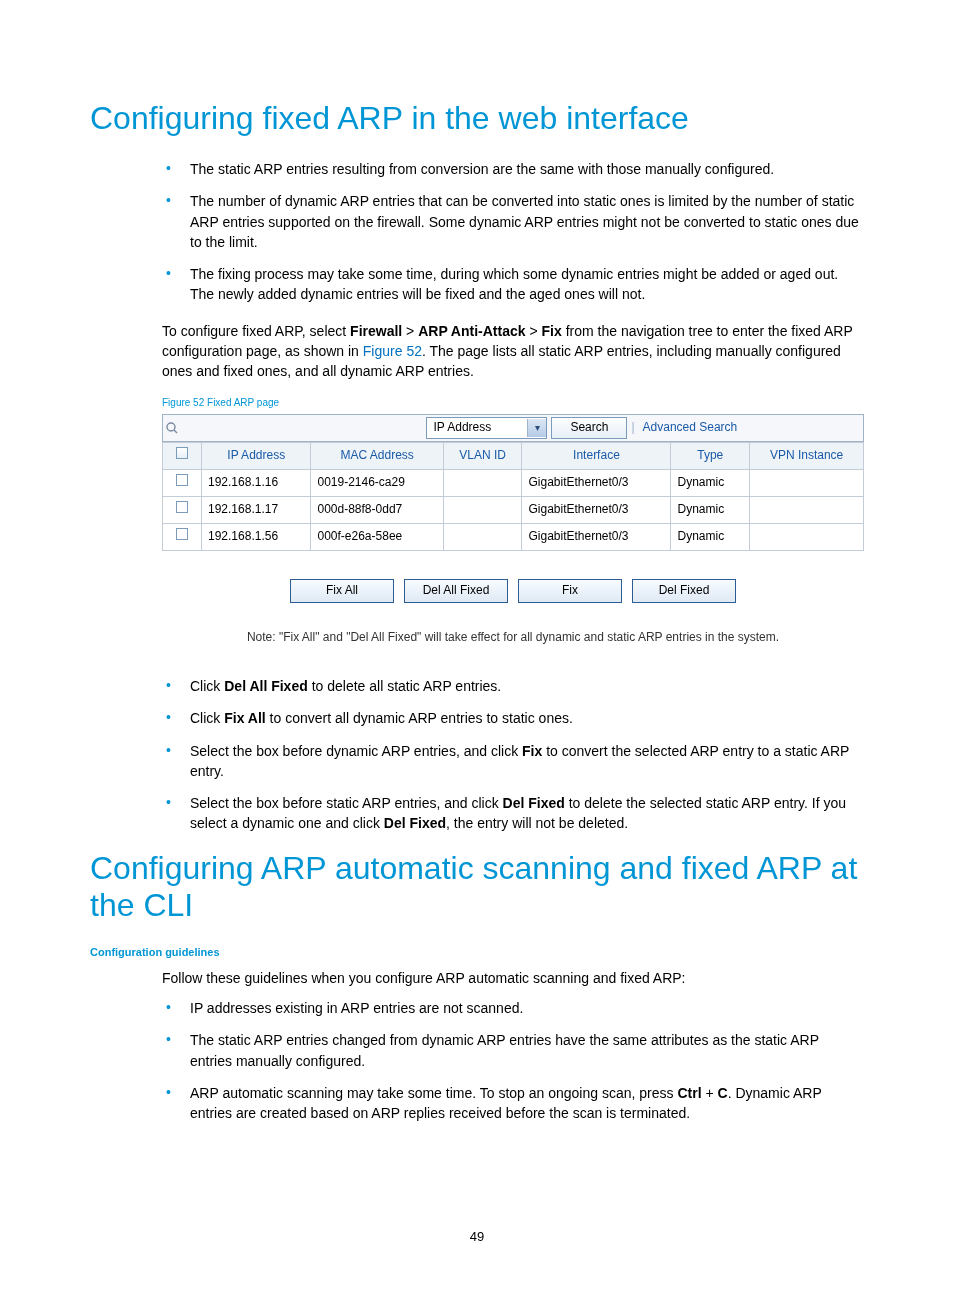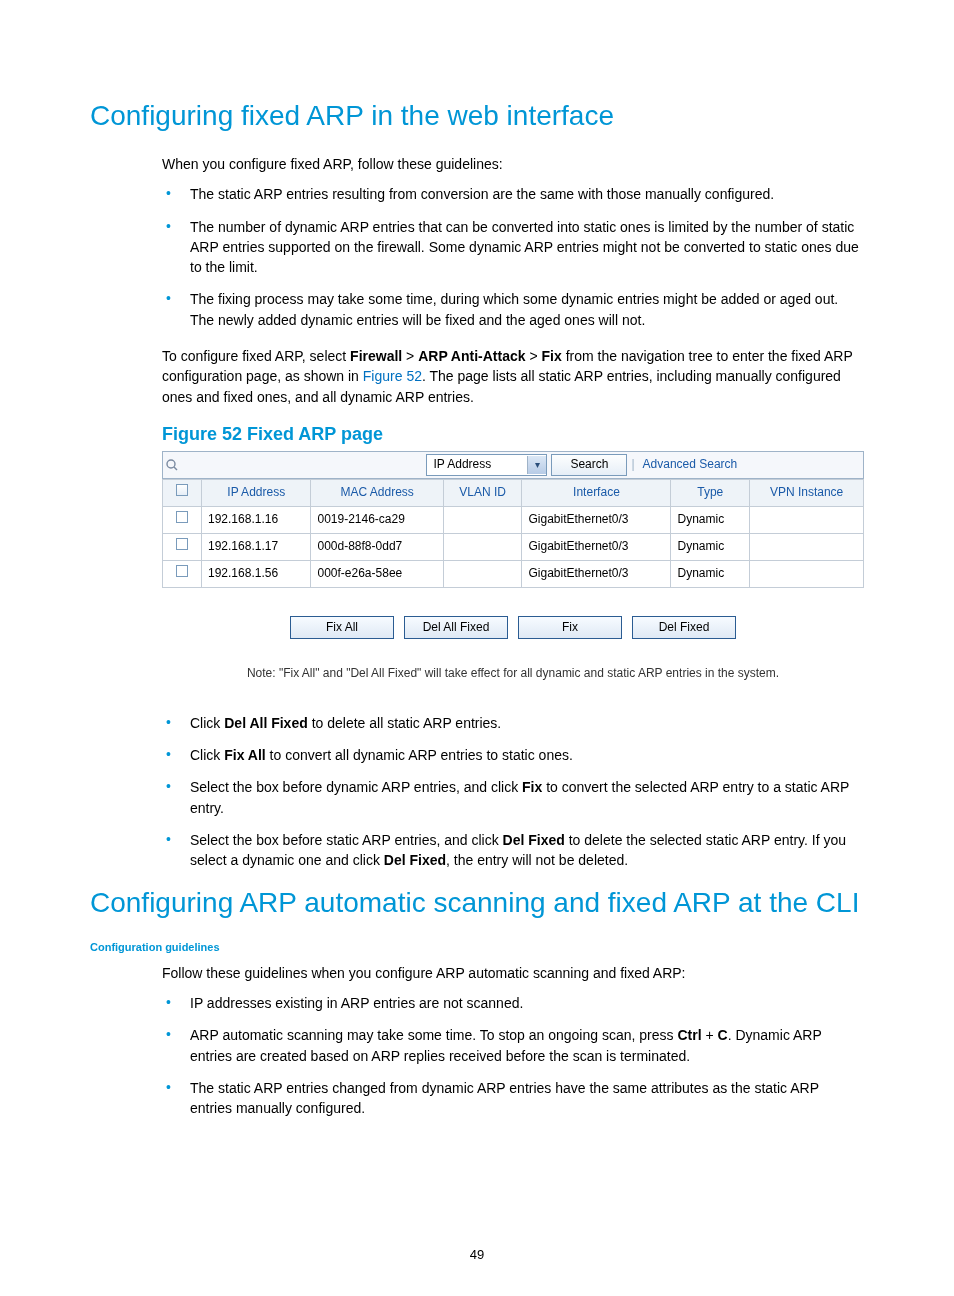--- a/index.html
+++ b/index.html
@@ -13,21 +13,21 @@
     width: 954px;
     min-height: 1296px;
     box-sizing: border-box;
     padding: 100px 90px 60px 90px;
     position: relative;
   }
   h1.section {
     font-family: "Segoe UI Light", "Helvetica Neue", Arial, sans-serif;
     font-weight: 300;
     color: #0096d6;
-    font-size: 28px;
+    font-size: 32px;
     margin: 0 0 22px 0;
   }
   .body-block {
     margin-left: 72px;
     font-size: 14px;
     line-height: 1.45;
   }
   ul.bullets {
     list-style: none;
     padding: 0;
@@ -45,22 +45,22 @@
     top: 1px;
     color: #0096d6;
     font-size: 14px;
     line-height: 1.2;
   }
   .intro { margin: 0 0 10px 0; }
   .bold { font-weight: bold; }
   .link { color: #0070c0; }
   .fig-caption {
     color: #0096d6;
-    font-weight: bold;
-    font-size: 18px;
+    font-weight: normal;
+    font-size: 10px;
     margin: 3px 0 4px 0;
   }
   .h3 {
     color: #0096d6;
     font-weight: bold;
     font-size: 11px;
     margin: 4px 0 10px 0;
   }
 
   
@@ -168,35 +168,34 @@
   .shot-note {
     text-align: center;
     font-size: 12px;
     font-family: Tahoma, Arial, sans-serif;
     color: #333;
     margin-top: 26px;
   }
 
   .page-num {
     position: absolute;
-    bottom: 34px;
+    bottom: 52px;
     left: 0; right: 0;
     text-align: center;
     font-size: 13px;
   }
 </style>
 </head>
 <body>
 
 <div class="page">
 
   <h1 class="section">Configuring fixed ARP in the web interface</h1>
 
   <div class="body-block">
-    <p class="intro">When you configure fixed ARP, follow these guidelines:</p>
 
     <ul class="bullets">
       <li>The static ARP entries resulting from conversion are the same with those manually configured.</li>
       <li>The number of dynamic ARP entries that can be converted into static ones is limited by the number of static ARP entries supported on the firewall. Some dynamic ARP entries might not be converted to static ones due to the limit.</li>
       <li>The fixing process may take some time, during which some dynamic entries might be added or aged out. The newly added dynamic entries will be fixed and the aged ones will not.</li>
     </ul>
   </div>
 
   <div class="body-block">
     <p>
@@ -294,21 +293,21 @@
   </div>
 
   <h1 class="section">Configuring ARP automatic scanning and fixed ARP at the CLI</h1>
 
   <div class="h3">Configuration guidelines</div>
 
   <div class="body-block">
     <p class="intro">Follow these guidelines when you configure ARP automatic scanning and fixed ARP:</p>
     <ul class="bullets">
       <li>IP addresses existing in ARP entries are not scanned.</li>
+      <li>The static ARP entries changed from dynamic ARP entries have the same attributes as the static ARP entries manually configured.</li>
       <li>
         <span>ARP automatic scanning may take some time. To stop an ongoing scan, press </span><span class="bold">Ctrl</span><span> + </span><span class="bold">C</span><span>. Dynamic ARP entries are created based on ARP replies received before the scan is terminated.</span>
       </li>
-      <li>The static ARP entries changed from dynamic ARP entries have the same attributes as the static ARP entries manually configured.</li>
     </ul>
   </div>
 
   <div class="page-num">49</div>
 </div>
 
 </body></html>

